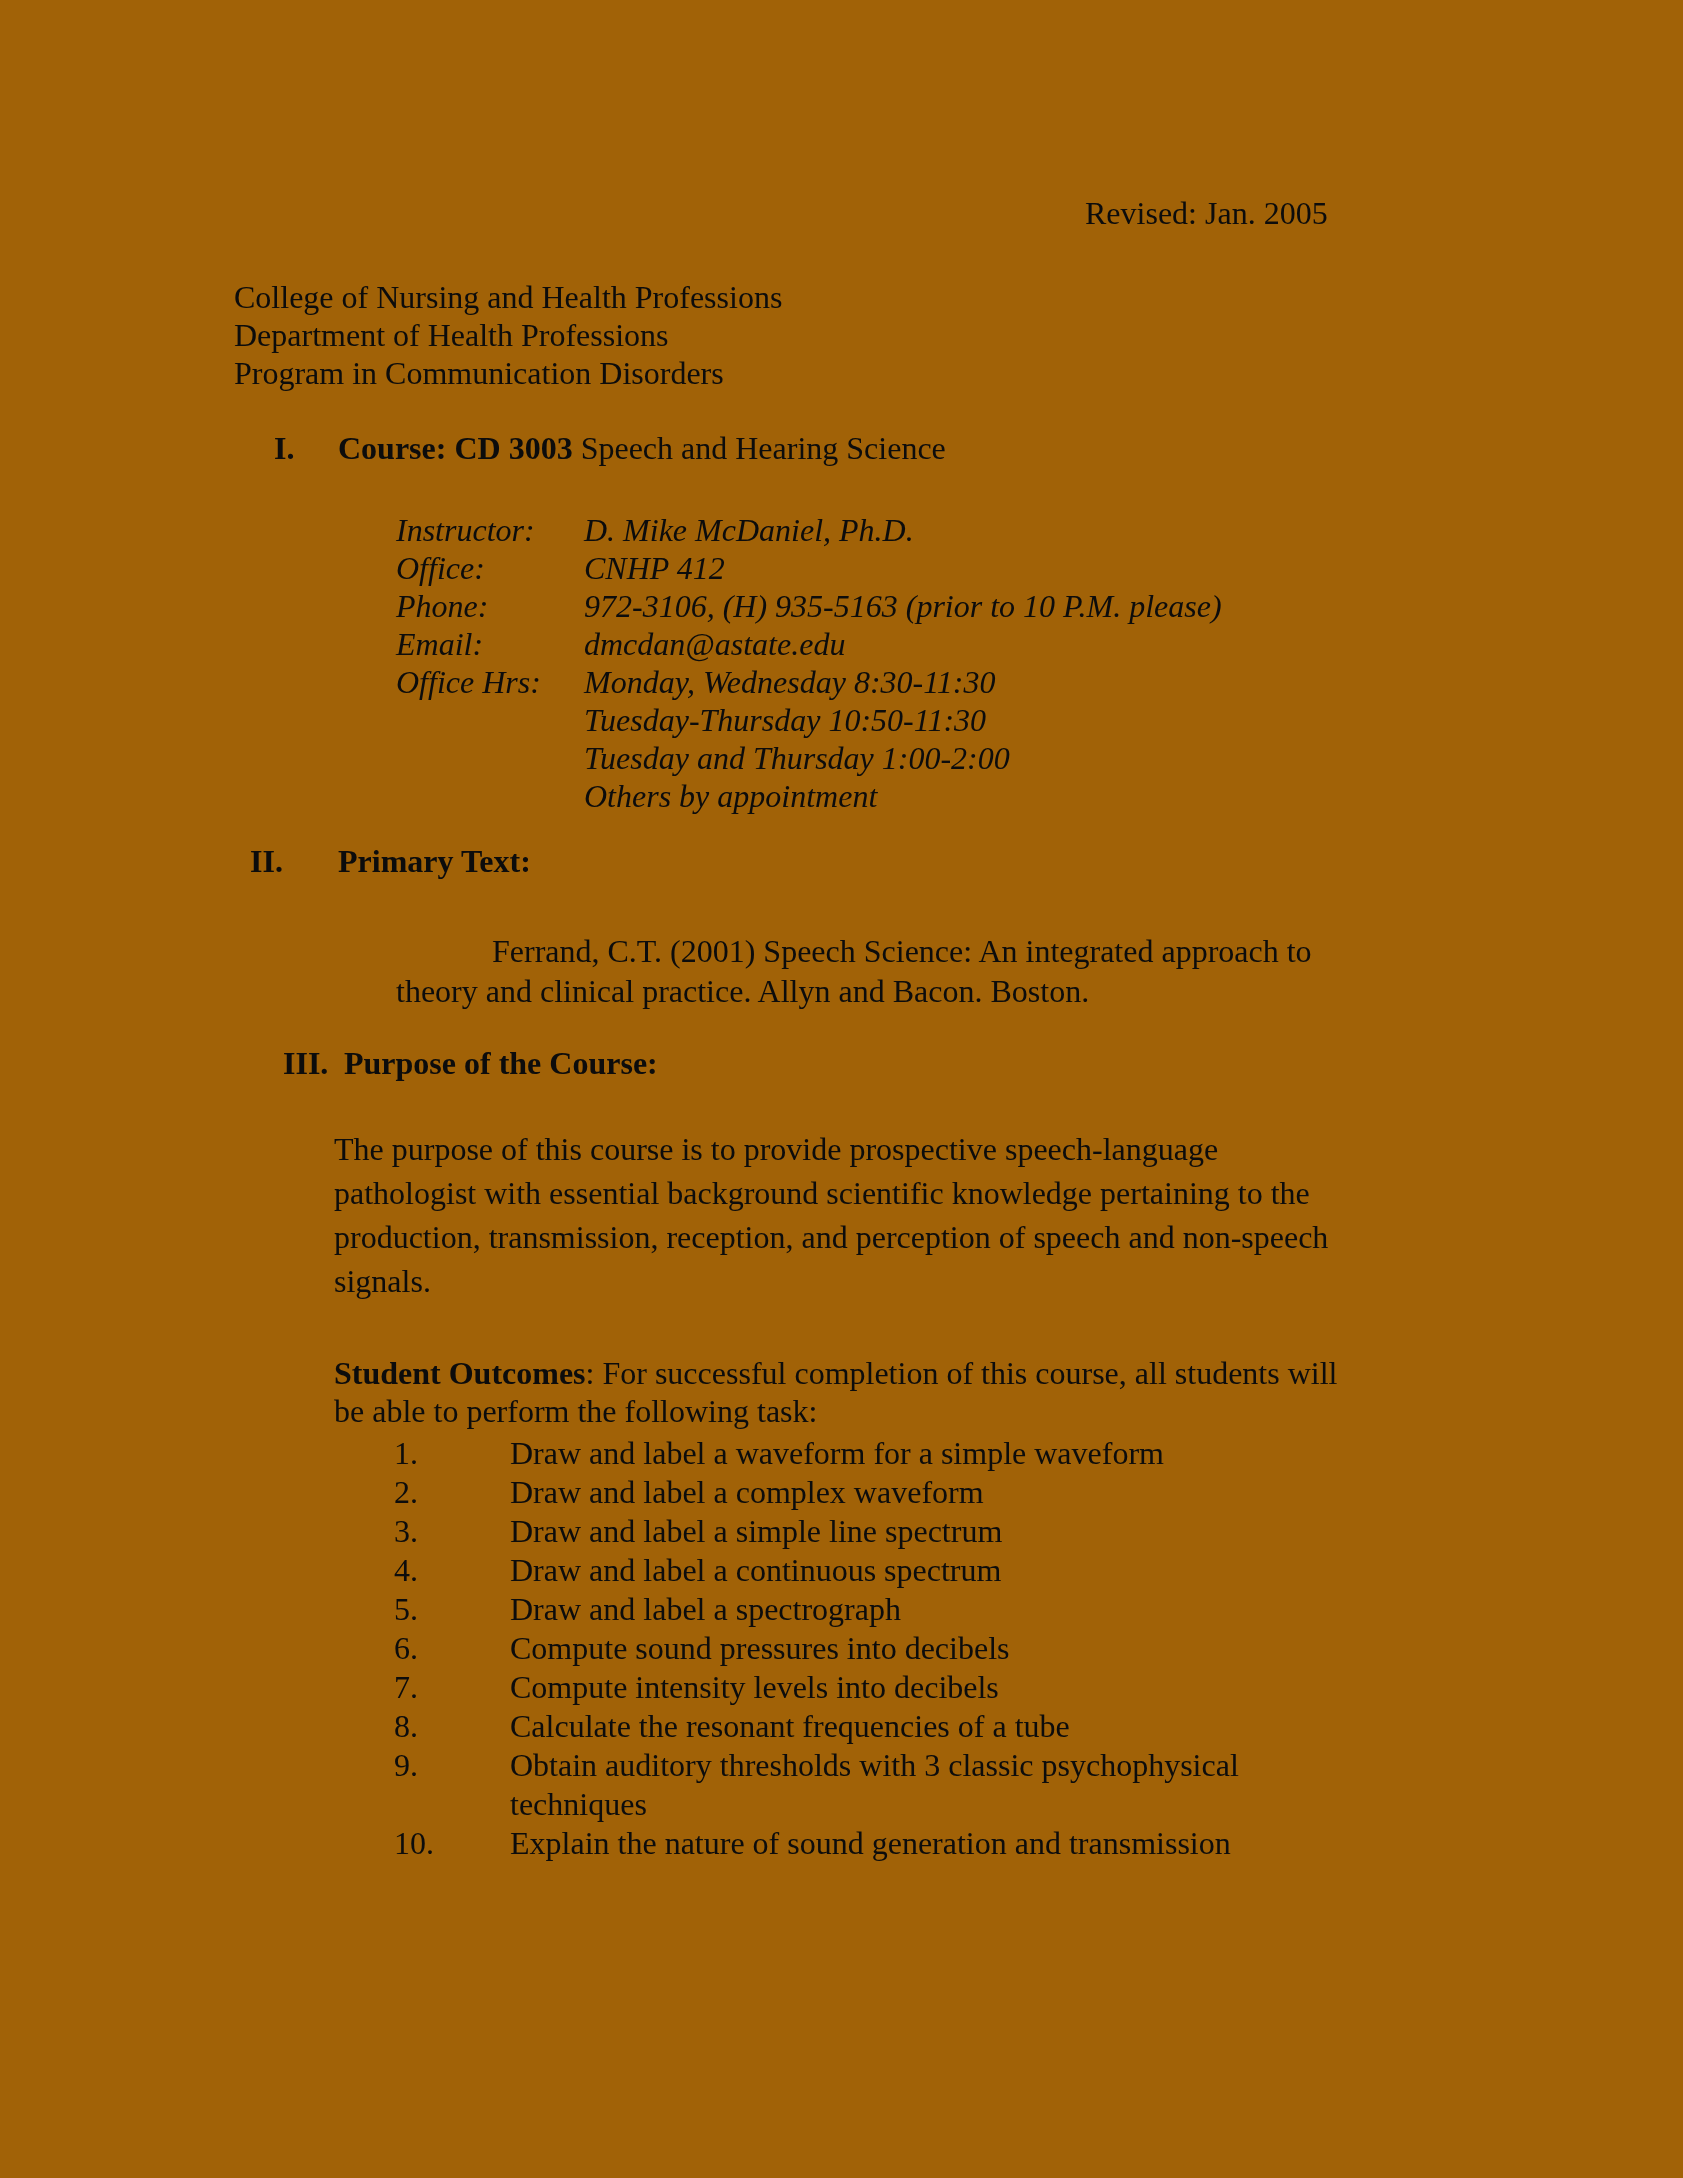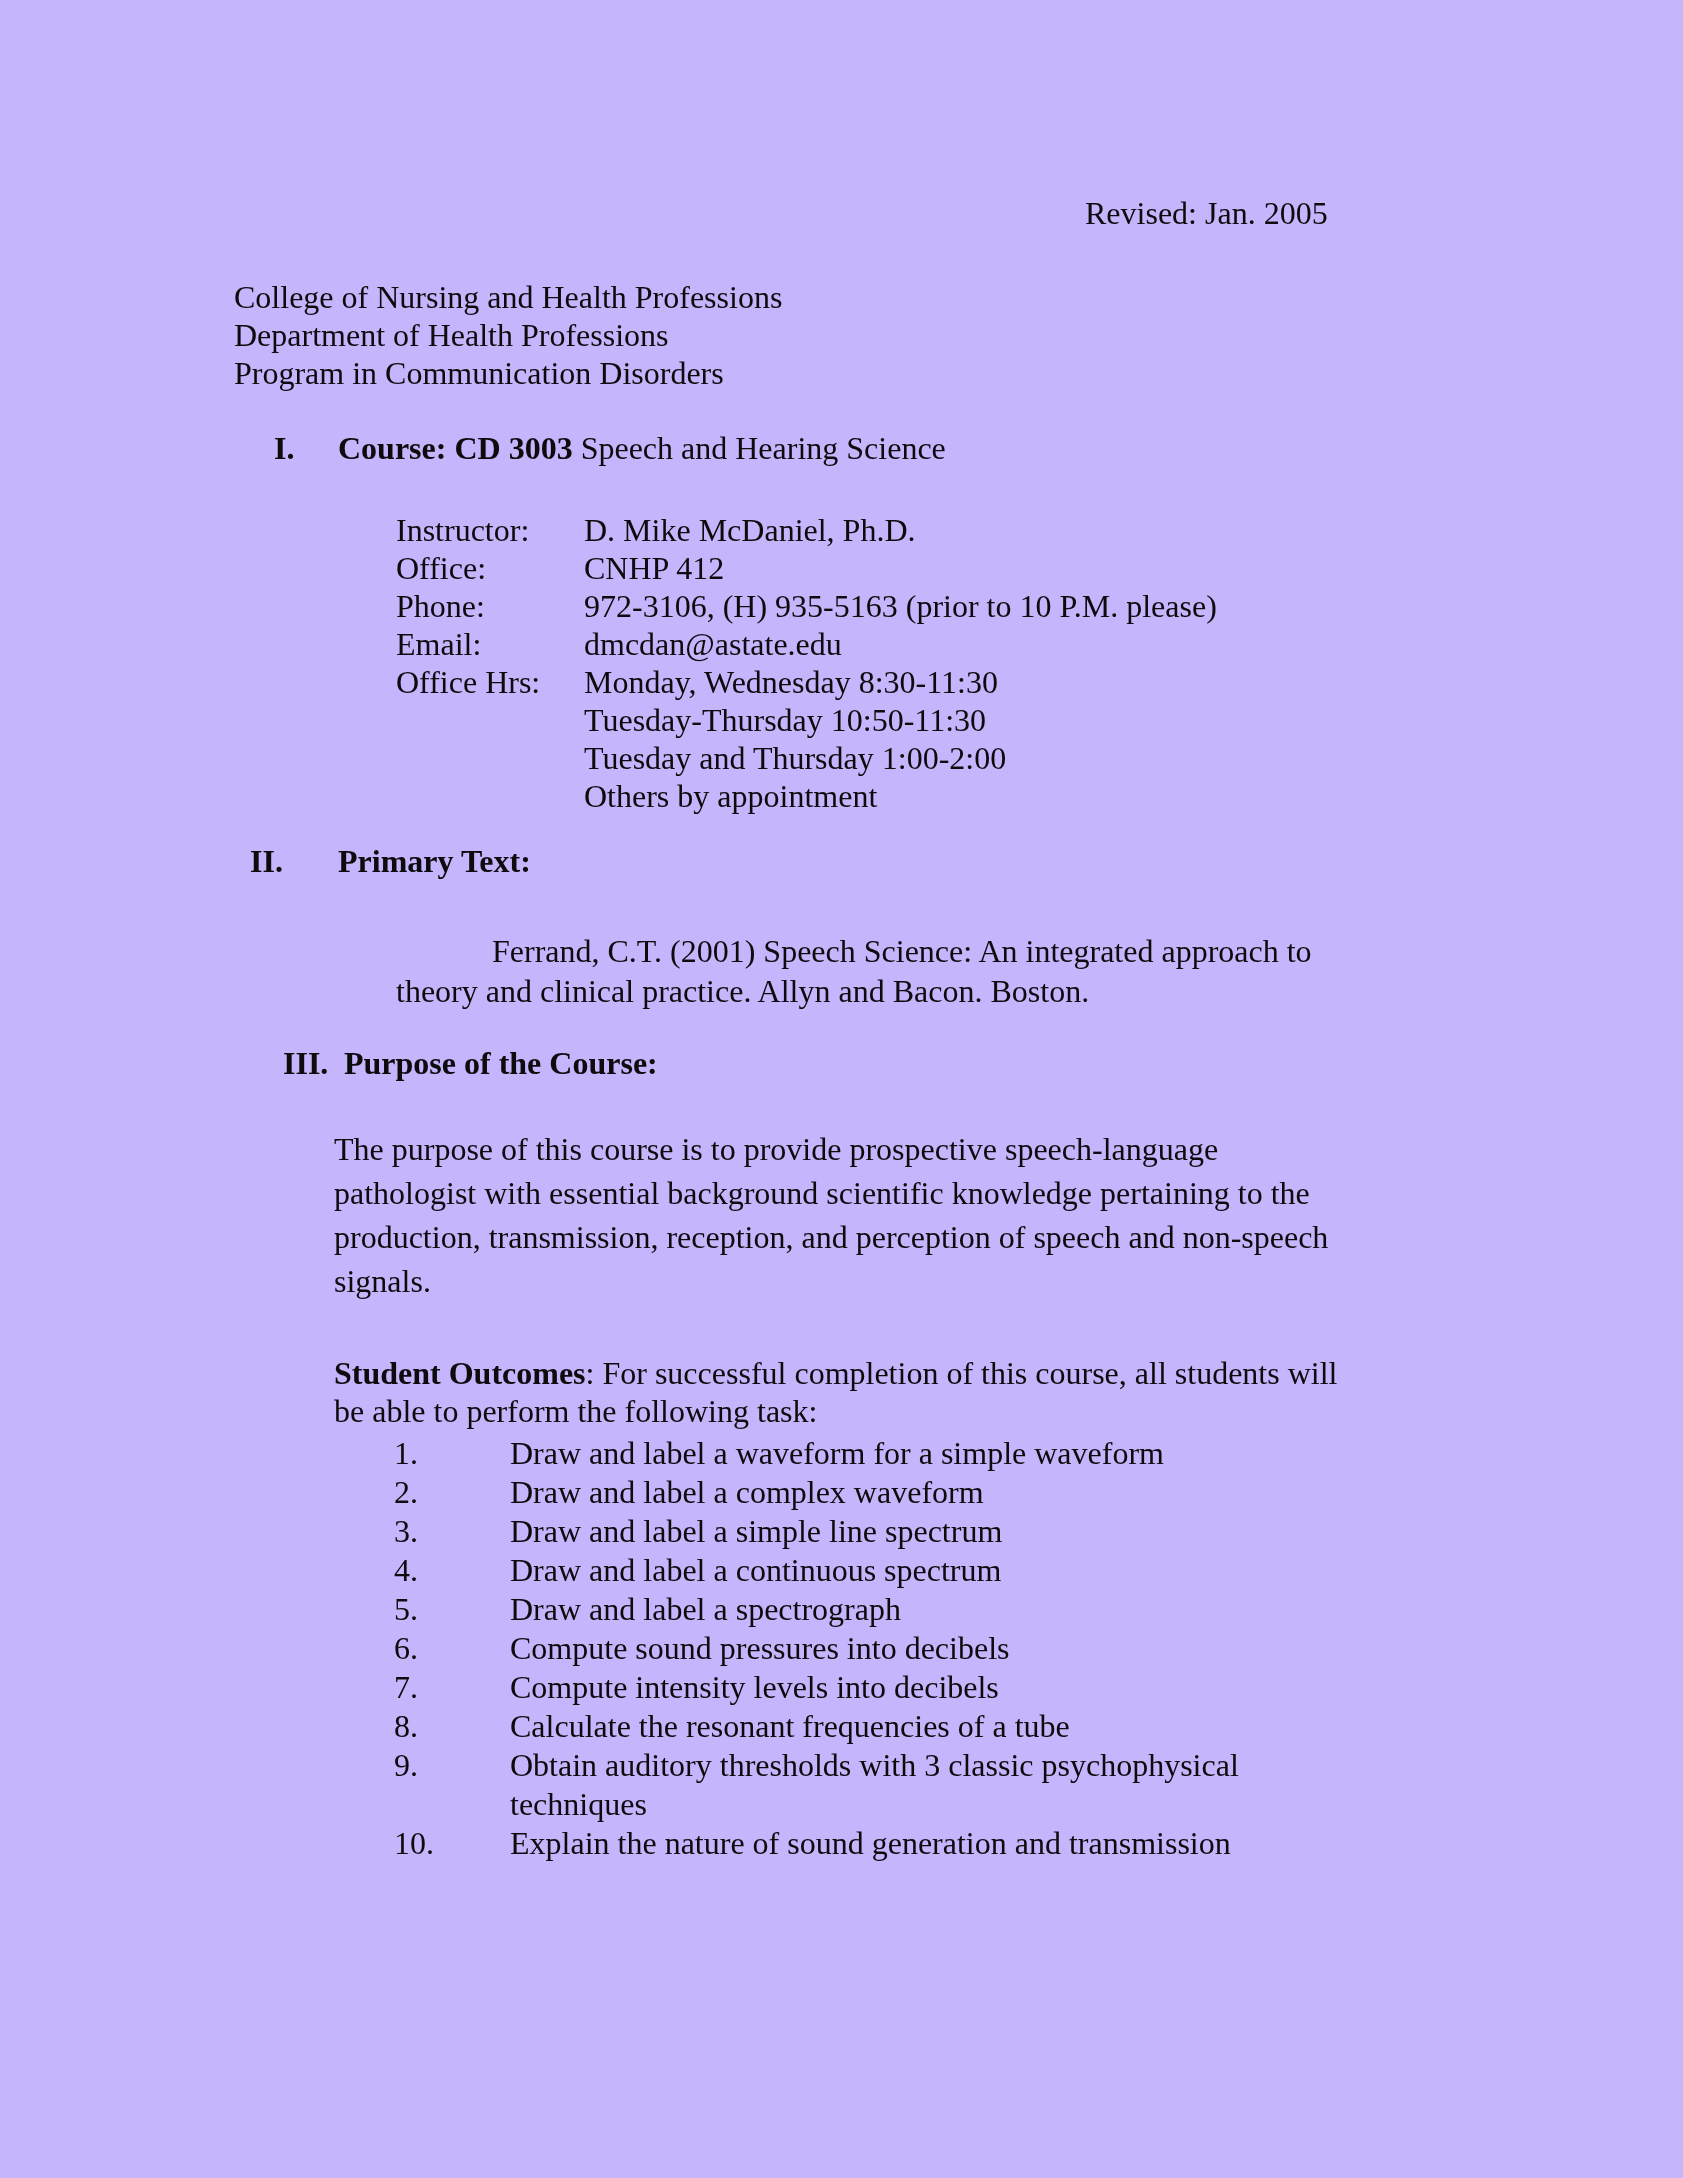--- a/index.html
+++ b/index.html
@@ -5,21 +5,21 @@
   html, body {
     margin: 0;
     padding: 0;
     background: #e8e8e8;
   }
   .page {
     position: relative;
     width: 1683px;
     height: 2178px;
     margin: 0 auto;
-    background: #c4b5fd;
+    background: #a16207;
     font-family: "Liberation Serif", "DejaVu Serif", serif;
     font-size: 32px;
     color: #0c0c0c;
     overflow: hidden;
   }
 
   
   .revised {
     position: absolute;
     top: 195px;
@@ -51,20 +51,21 @@
   .title-rest { font-weight: normal; margin-top: 27px; }
 
   
   .contact {
     position: absolute;
     top: 511px;
     left: 396px;
     display: grid;
     grid-template-columns: 188px auto;
     line-height: 38px;
+    font-style: italic;
   }
   .contact div { white-space: nowrap; }
 
   
   .citation {
     position: absolute;
     top: 931px;
     left: 396px;
     width: 1010px;
     line-height: 40px;

